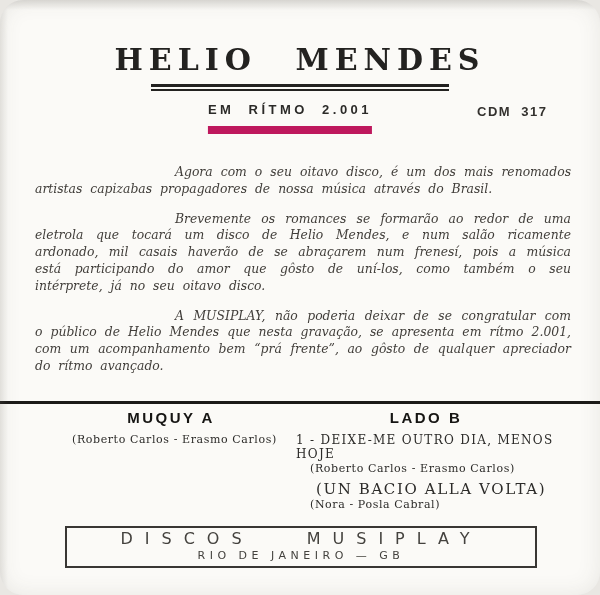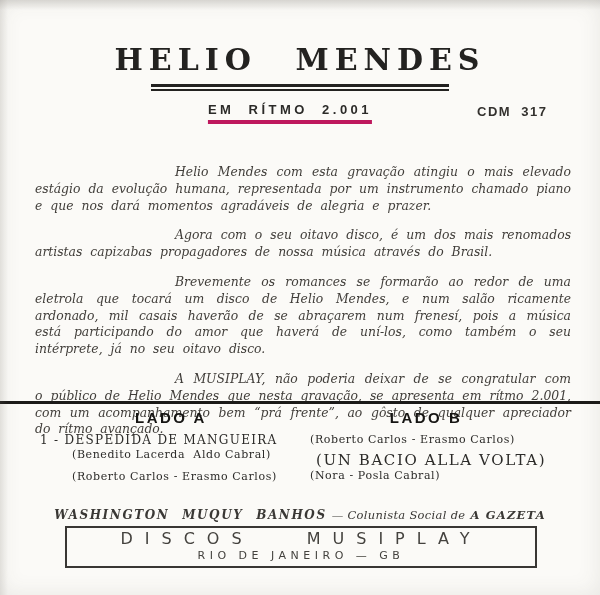--- a/index.html
+++ b/index.html
@@ -7,20 +7,21 @@
   .scan {
     position: relative;
     width: 600px;
     height: 595px;
     margin: 0 auto;
     background: #fbfaf7;
     overflow: hidden;
     font-family: "DejaVu Serif", serif;
     color: #2f2d2a;
     box-shadow: inset 0 0 22px rgba(70,65,58,0.10);
+    border-radius: 23px;
   }
   .scan::before {
     content: "";
     position: absolute; left: 0; top: 0; right: 0; height: 10px;
     background: linear-gradient(to bottom, rgba(120,115,108,0.22), rgba(120,115,108,0));
     pointer-events: none;
   }
   .scan::after {
     content: "";
     position: absolute; left: 0; top: 0; bottom: 0; width: 8px;
@@ -52,22 +53,22 @@
   .album-title {
     position: absolute;
     top: 102px; left: 290px;
     transform: translateX(-50%);
     font-family: "Liberation Sans", sans-serif;
     font-weight: bold;
     font-size: 13px;
     letter-spacing: 3.5px;
     word-spacing: 7px;
     color: #2b2a28;
-    border-bottom: 4px solid #be185d;
-    padding-bottom: 3px;
+    border-bottom: 8px solid #be185d;
+    padding-bottom: 9px;
     white-space: nowrap;
   }
   .catalog {
     position: absolute;
     top: 104px; left: 477px;
     font-family: "Liberation Sans", sans-serif;
     font-weight: bold;
     font-size: 13px;
     letter-spacing: 1.5px;
     word-spacing: 5px;
@@ -189,54 +190,45 @@
 
   <h1 class="artist-title">HELIO MENDES</h1>
   <div class="title-rule">
       <div class="inner"></div>
     </div>
 
   <div class="album-title">EM RÍTMO 2.001</div>
   <div class="catalog">CDM 317</div>
 
   <section class="notes">
-    <p>Helio Mendes com esta gravação atingiu o mais elevado estágio da evolução humana, representada por um instrumento chamado piano e que nos dará momentos agradáveis de alegria e prazer.</p>
     <p>Agora com o seu oitavo disco, é um dos mais renomados artistas capizabas propagadores de nossa música através do Brasil.</p>
-    <p>Brevemente os romances se formarão ao redor de uma eletrola que tocará um disco de Helio Mendes, e num salão ricamente ardonado, mil casais haverão de se abraçarem num frenesí, pois a música está participando do amor que haverá de uní-los, como também o seu intérprete, já no seu oitavo disco.</p>
+    <p>Brevemente os romances se formarão ao redor de uma eletrola que tocará um disco de Helio Mendes, e num salão ricamente ardonado, mil casais haverão de se abraçarem num frenesí, pois a música está participando do amor que gôsto de uní-los, como também o seu intérprete, já no seu oitavo disco.</p>
     <p>A MUSIPLAY, não poderia deixar de se congratular com o público de Helio Mendes que nesta gravação, se apresenta em rítmo 2.001, com um acompanhamento bem “prá frente”, ao gôsto de qualquer apreciador do rítmo avançado.</p>
   </section>
 
   <div class="rule-thick"></div>
 
   <section class="side side-a">
-    <div class="side-heading">LADO A</div>
-    <div class="track">
-      <div class="track-line">1 - DESPEDIDA DE MANGUEIRA</div>
-      <div class="track-credit">(Benedito Lacerda  Aldo Cabral)</div>
-    </div>
+    <div class="side-heading">MUQUY A</div>
     <div class="track">
       <div class="track-credit">(Roberto Carlos - Erasmo Carlos)</div>
     </div>
   </section>
 
   <section class="side side-b">
     <div class="side-heading">LADO B</div>
     <div class="track">
+      <div class="track-line">1 - DEIXE-ME OUTRO DIA, MENOS HOJE</div>
       <div class="track-credit">(Roberto Carlos - Erasmo Carlos)</div>
     </div>
     <div class="track">
       <div class="track-alt">(UN BACIO ALLA VOLTA)</div>
       <div class="track-credit">(Nora - Posla Cabral)</div>
     </div>
   </section>
 
-  <div class="credit-line">
-    <span class="credit-name">WASHINGTON MUQUY BANHOS</span>
-    <span class="credit-role">— Colunista Social de</span>
-    <span class="credit-pub">A GAZETA</span>
-  </div>
 
   <div class="label-box">
     <div class="label-name">DISCOS MUSIPLAY</div>
     <div class="label-location">RIO DE JANEIRO — GB</div>
   </div>
 
 </div>
 
 </body></html>

